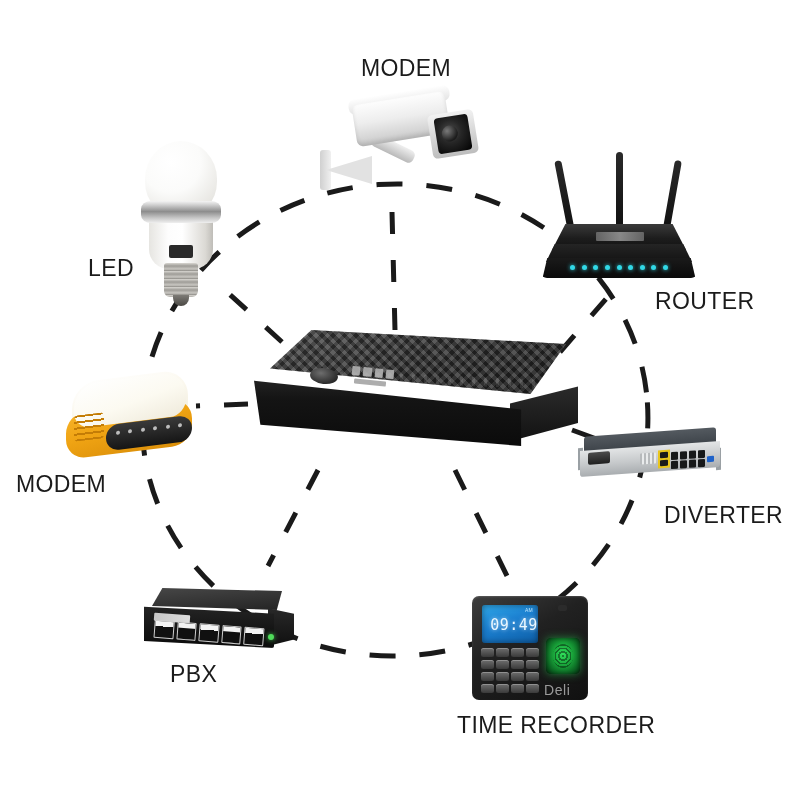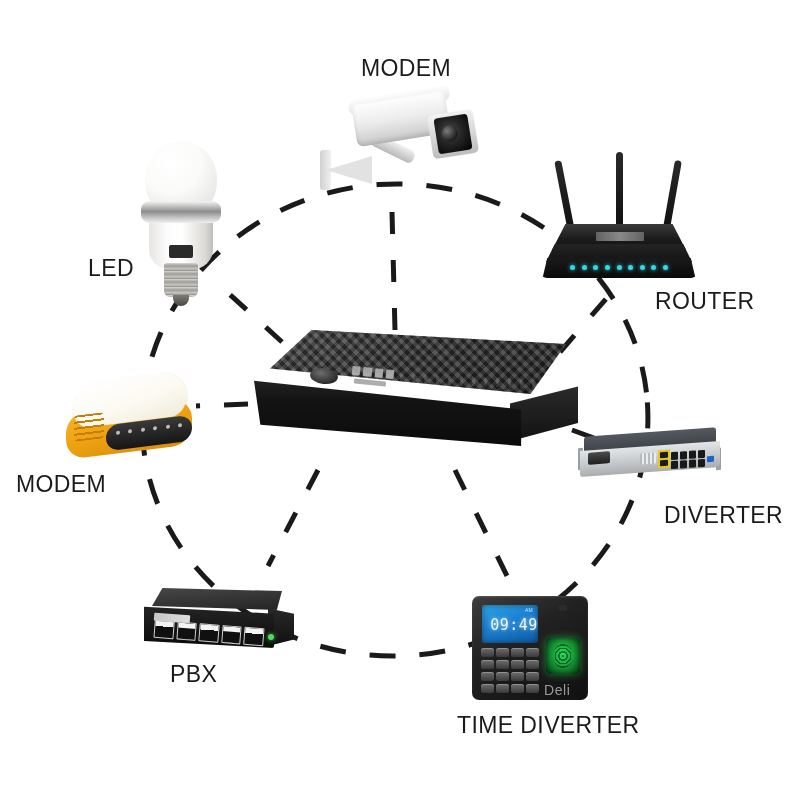--- a/index.html
+++ b/index.html
@@ -258,21 +258,21 @@
         <i></i>
         <i></i>
         <i></i>
         <i></i>
         <i></i>
         <i></i>
     </div>
     <div class="tr-fp"></div>
     <div class="tr-brand">Deli</div>
   </div>
-  <div class="lbl" style="left:457px;top:712px;">TIME DIVERTER</div>
+  <div class="lbl" style="left:457px;top:712px;">TIME RECORDER</div>
 
   <div class="node" style="left:140px;top:586px;width:160px;height:66px;">
     <div class="pb-top"></div>
     <div class="pb-side"></div>
     <div class="pb-face"></div>
     <div class="pb-logo"></div>
     <div class="pb-ports">
       <i></i>
         <i></i>
         <i></i>

